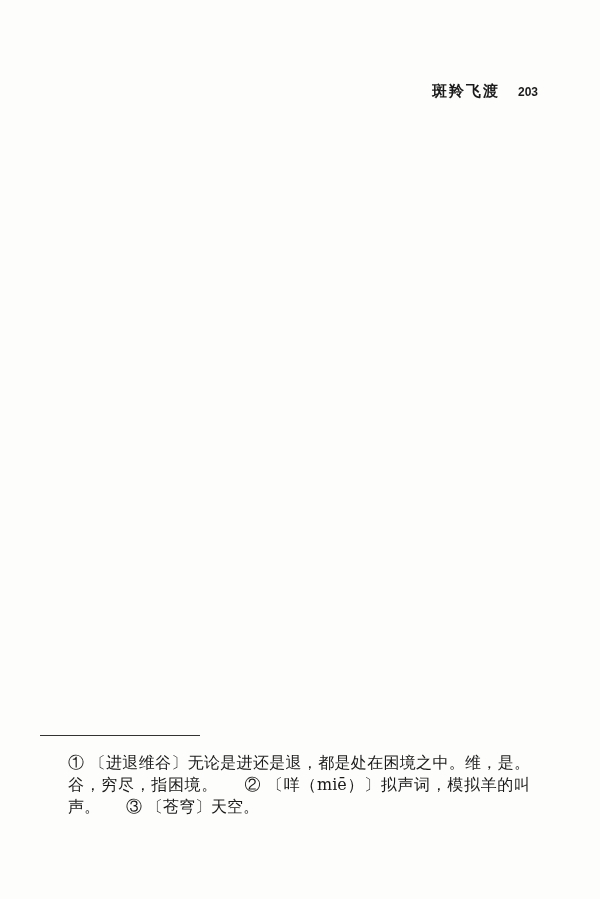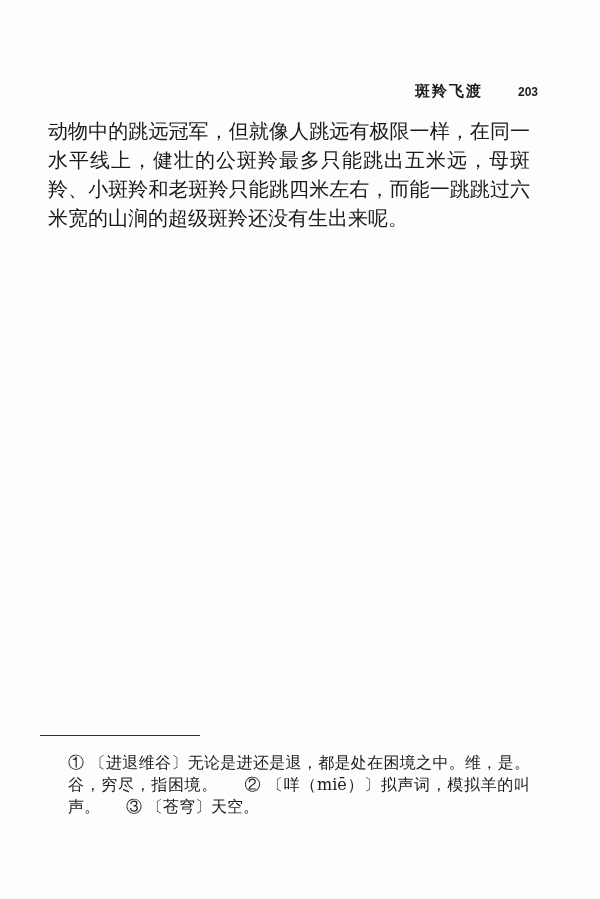--- a/index.html
+++ b/index.html
@@ -7,21 +7,21 @@
       width: 600px; height: 899px;
       background: #fdfdfb;
       position: relative;
       overflow: hidden;
       font-family: "DejaVu Serif", "Liberation Serif", serif;
       color: #1a1a1a;
     }
     .header {
       position: absolute;
       top: 82px; right: 62px;
-      display: flex; align-items: baseline; gap: 35px;
+      display: flex; align-items: baseline; gap: 18px;
     }
     .header .title {
       font-size: 15px; font-weight: bold; letter-spacing: 2px;
     }
     .header .pagenum {
       font-family: "Liberation Sans", "DejaVu Sans", sans-serif;
       font-size: 12px; font-weight: bold;
     }
     .body {
       position: absolute;
@@ -53,20 +53,19 @@
   </style>
 </head>
 <body>
 
 <div class="header">
   <span class="title">斑羚飞渡</span>
   <span class="pagenum">203</span>
 </div>
 
 <div class="body">
-  <p><span>动物中的跳远冠军，但就像人跳远有极限一样，在同一水平线上，健壮的公斑羚最多只能跳出五米远，母斑羚、小斑羚和老斑羚只能跳四米左右，而能一跳跳过六米宽的山涧的超级斑羚还没有生出来呢。</span></p>
 </div>
 
 <div class="rule"></div>
 
 <div class="footnotes">
   <span class="fn"><span>①</span> <span>〔进退维谷〕无论是进还是退，都是处在困境之中。维，是。谷，穷尽，指困境。</span></span><span class="gap"></span><span class="fn"><span>②</span> <span>〔咩（miē）〕拟声词，模拟羊的叫声。</span></span><span class="gap"></span><span class="fn"><span>③</span> <span>〔苍穹〕天空。</span></span>
 </div>
 
 </body></html>

